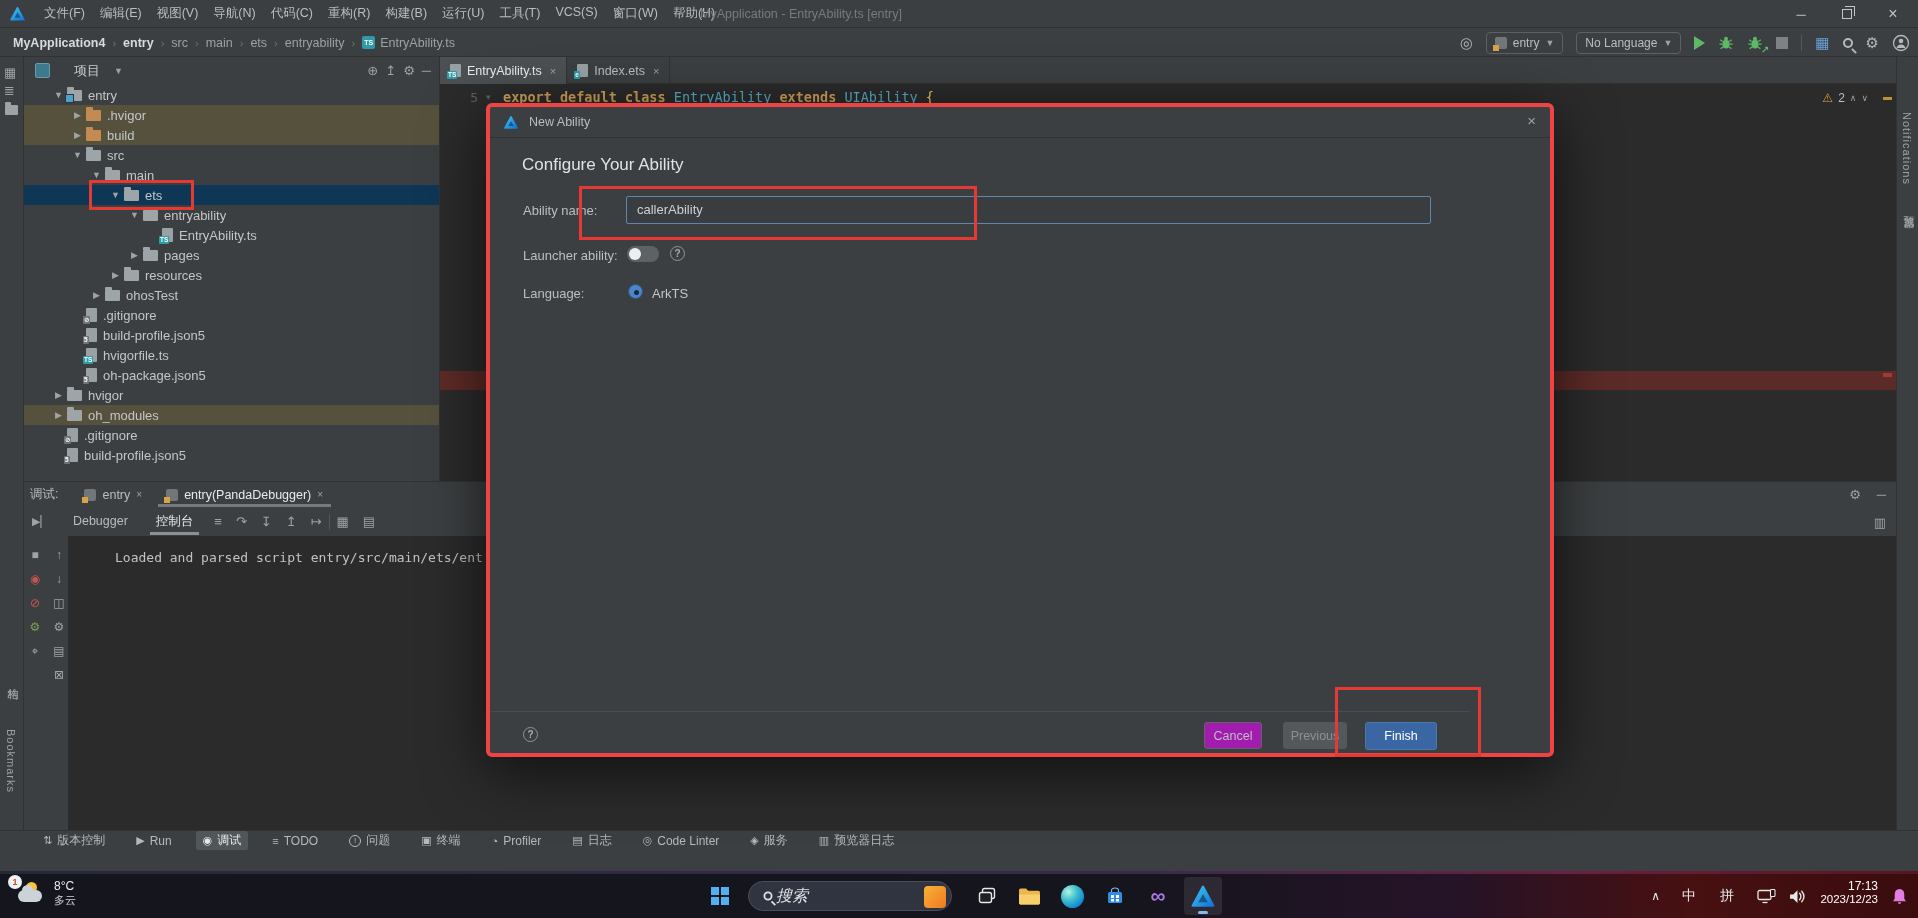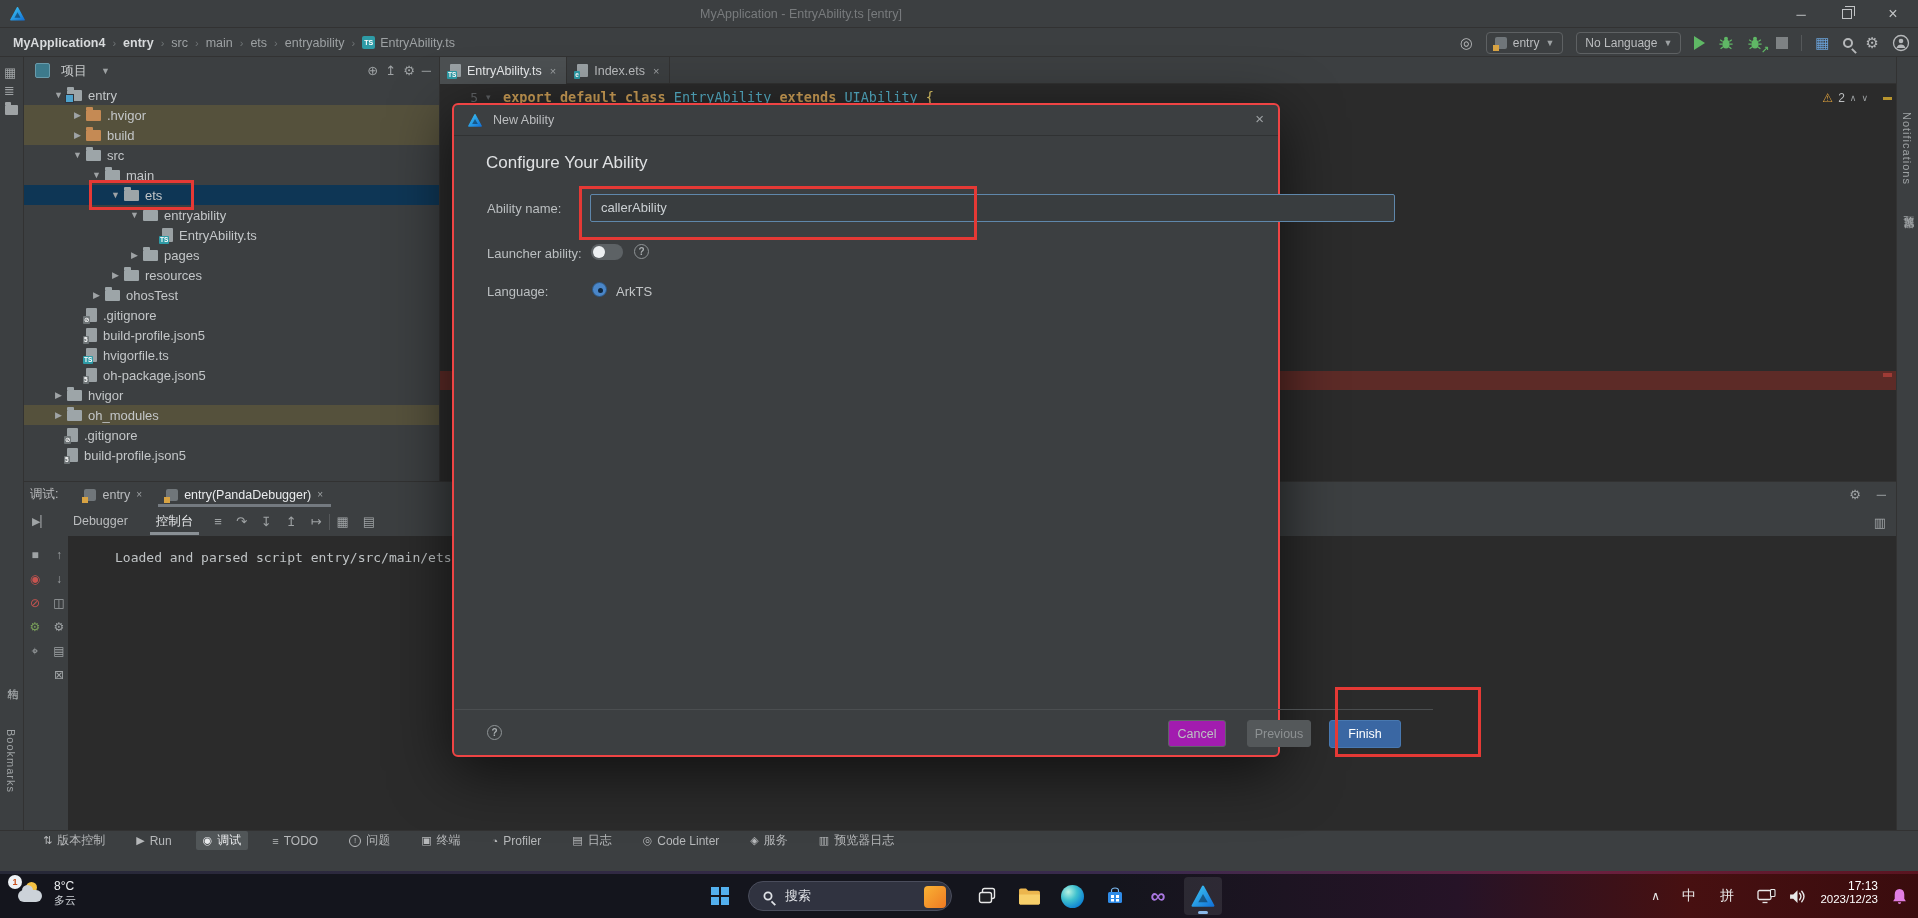--- a/index.html
+++ b/index.html
@@ -51,21 +51,21 @@
   .stripe-ico { position:absolute; left:4px; color:#9fa3a5; font-size:13px; }
   .vtext { writing-mode:vertical-rl; color:#9fa3a5; font-size:11px; letter-spacing:1px; position:absolute; left:5px; }
   .mini-folder { position:absolute; left:5px; width:13px; height:10px; background:#9fa3a5; border-radius:1px; }
   .mini-folder::before { content:''; position:absolute; top:-3px; left:0; width:6px; height:3px; background:#9fa3a5; border-radius:1px 1px 0 0; }
 
   
   #projpanel { position:absolute; left:24px; top:57px; width:416px; height:424px; background:#3c3f41;
     border-right:1px solid #323232; }
   #projheader { position:absolute; left:0; top:0; width:100%; height:27px; display:flex; align-items:center; }
   #proj-ico { width:15px; height:15px; margin-left:11px; background:#3d7a8c; border:1px solid #6a9bab; border-radius:2px; }
-  #projtitle { margin-left:11px; color:#c7cacb; font-size:13px; }
+  #projtitle { margin-left:24px; color:#c7cacb; font-size:13px; }
   #projcaret { margin-left:14px; color:#9da1a3; font-size:9px; }
   #projheader-icons { position:absolute; right:8px; top:0; height:27px; display:flex; align-items:center; gap:7px; }
   .ph-ico { color:#9fa3a5; font-size:13px; }
   #tree { position:absolute; left:0; top:28px; width:100%; height:396px; overflow:hidden; }
   .trow { height:20px; display:flex; align-items:center; width:100%; cursor:default; }
   .trow.exc { background:#55513c; }
   .trow.sel { background:#0e3655; }
   .chev { width:17px; color:#9fa3a5; font-size:9px; text-align:center; flex:none; }
   .tlabel { color:#c3c6c8; font-size:13px; margin-left:6px; white-space:nowrap; }
   .ico-folder { width:15px; height:11px; background:#9da5a8; border-radius:1px; position:relative; flex:none; margin-top:1px; }
@@ -174,38 +174,38 @@
     color:#c94f1c; font-size:9px; font-weight:bold; display:flex; align-items:center; justify-content:center; }
   #weather-text div:first-child { color:#eceef0; font-size:12px; }
   #weather-text div:last-child { color:#cfd3d8; font-size:11px; }
   .tb-slot { position:absolute; top:7px; width:30px; height:30px; display:flex; align-items:center; justify-content:center; }
   #start-logo { display:grid; grid-template-columns:8px 8px; grid-template-rows:8px 8px; gap:1.5px; }
   #start-logo span { background:#53b0ee; }
   #searchpill { position:absolute; left:748px; top:7px; width:204px; height:30px; border-radius:15px;
     background:#303340; border:1px solid #4a4d5c; display:flex; align-items:center; }
   #searchpill .mag-ico { border-color:#dfe2e6; margin-left:14px; transform:scale(.9); }
   #searchpill .mag-ico::after { background:#dfe2e6; }
-  #search-label { margin-left:12px; color:#e0e2e6; font-size:13px; }
+  #search-label { margin-left:3px; color:#e0e2e6; font-size:16px;font-style:italic; }
   #bing-ico { position:absolute; right:5px; top:3.5px; width:22px; height:22px; border-radius:4px;
     background:linear-gradient(135deg,#f9b234,#ee7a23); }
   #edge-ico { width:23px; height:23px; border-radius:50%;
     background:radial-gradient(circle at 32% 30%,#b7f2e2 0%,#3fc1ce 38%,#1186d3 75%,#0a5ea8 100%); }
   #vs-ico { color:#a977e0; font-size:21px; font-weight:bold; line-height:20px; }
   #deveco-slot { position:absolute; left:1184px; top:3px; width:38px; height:38px; background:rgba(255,255,255,.09);
     border-radius:4px; display:flex; align-items:center; justify-content:center; }
   #deveco-slot::after { content:''; position:absolute; left:14px; bottom:1px; width:10px; height:3px; border-radius:2px; background:#8ab8e8; }
   #tray { position:absolute; right:0; top:0; height:44px; }
   .tray-item { position:absolute; top:0; height:44px; display:flex; align-items:center; color:#e8e8e8; }
   #tray-clock { position:absolute; right:40px; top:5px; text-align:right; color:#fff; }
   #tray-clock div:first-child { font-size:12px; }
   #tray-clock div:last-child { font-size:11.5px; }
 
   
-  #dialog { position:absolute; left:452px; top:103px; width:828px; height:654px; background:#3c3f41;
-    border:2px solid #ef4444; border-radius:6px; box-shadow:0 14px 60px rgba(0,0,0,.65); z-index:50; }
+  #dialog { position:absolute; left:486px; top:103px; width:1068px; height:654px; background:#3c3f41;
+    border:4px solid #ef4444; border-radius:6px; box-shadow:0 14px 60px rgba(0,0,0,.65); z-index:50; }
   #dlg-titlebar { position:absolute; left:0; top:0; width:100%; height:31px; border-bottom:1px solid #303233;
     display:flex; align-items:center; }
   #dlg-logo { width:16px; height:15px; margin-left:13px; }
   #dlg-title { margin-left:10px; color:#bbbdbf; font-size:12.5px; }
   #dlg-close { position:absolute; right:14px; top:5px; color:#9da1a3; font-size:15px; }
   #dlg-heading { position:absolute; left:32px; top:48px; color:#dfe1e3; font-size:17px; }
   .dlg-label { position:absolute; left:33px; color:#bbbfc1; font-size:13px; }
   #abl-input { position:absolute; left:136px; top:89px; width:805px; height:28px; background:#393d3f;
     border:1px solid #5f87ab; border-radius:2px; color:#ccd1d4; font-size:13px; line-height:26px; padding-left:10px; }
   #toggle { position:absolute; left:137px; top:139px; width:32px; height:16px; border-radius:8px; background:#5d6265; }
@@ -251,20 +251,34 @@
     </symbol>
   </defs>
 </svg>
 
 <div id="app">
 
   <div id="titlebar">
     <svg id="app-logo">
         <use href="#devecologo"></use>
       </svg>
+    <div id="menus">
+        <span class="menu-item">文件(F)</span>
+        <span class="menu-item">编辑(E)</span>
+        <span class="menu-item">视图(V)</span>
+        <span class="menu-item">导航(N)</span>
+        <span class="menu-item">代码(C)</span>
+        <span class="menu-item">重构(R)</span>
+        <span class="menu-item">构建(B)</span>
+        <span class="menu-item">运行(U)</span>
+        <span class="menu-item">工具(T)</span>
+        <span class="menu-item">VCS(S)</span>
+        <span class="menu-item">窗口(W)</span>
+        <span class="menu-item">帮助(H)</span>
+      </div>
     <div id="wintitle">MyApplication - EntryAbility.ts [entry]</div>
     <div id="wincontrols">
       <span class="wc">─</span>
       <span class="wc-restore"></span>
       <span class="wc" style="font-size:16px;">×</span>
     </div>
   </div>
 
   <div id="crumbrow">
     <div id="breadcrumbs">

